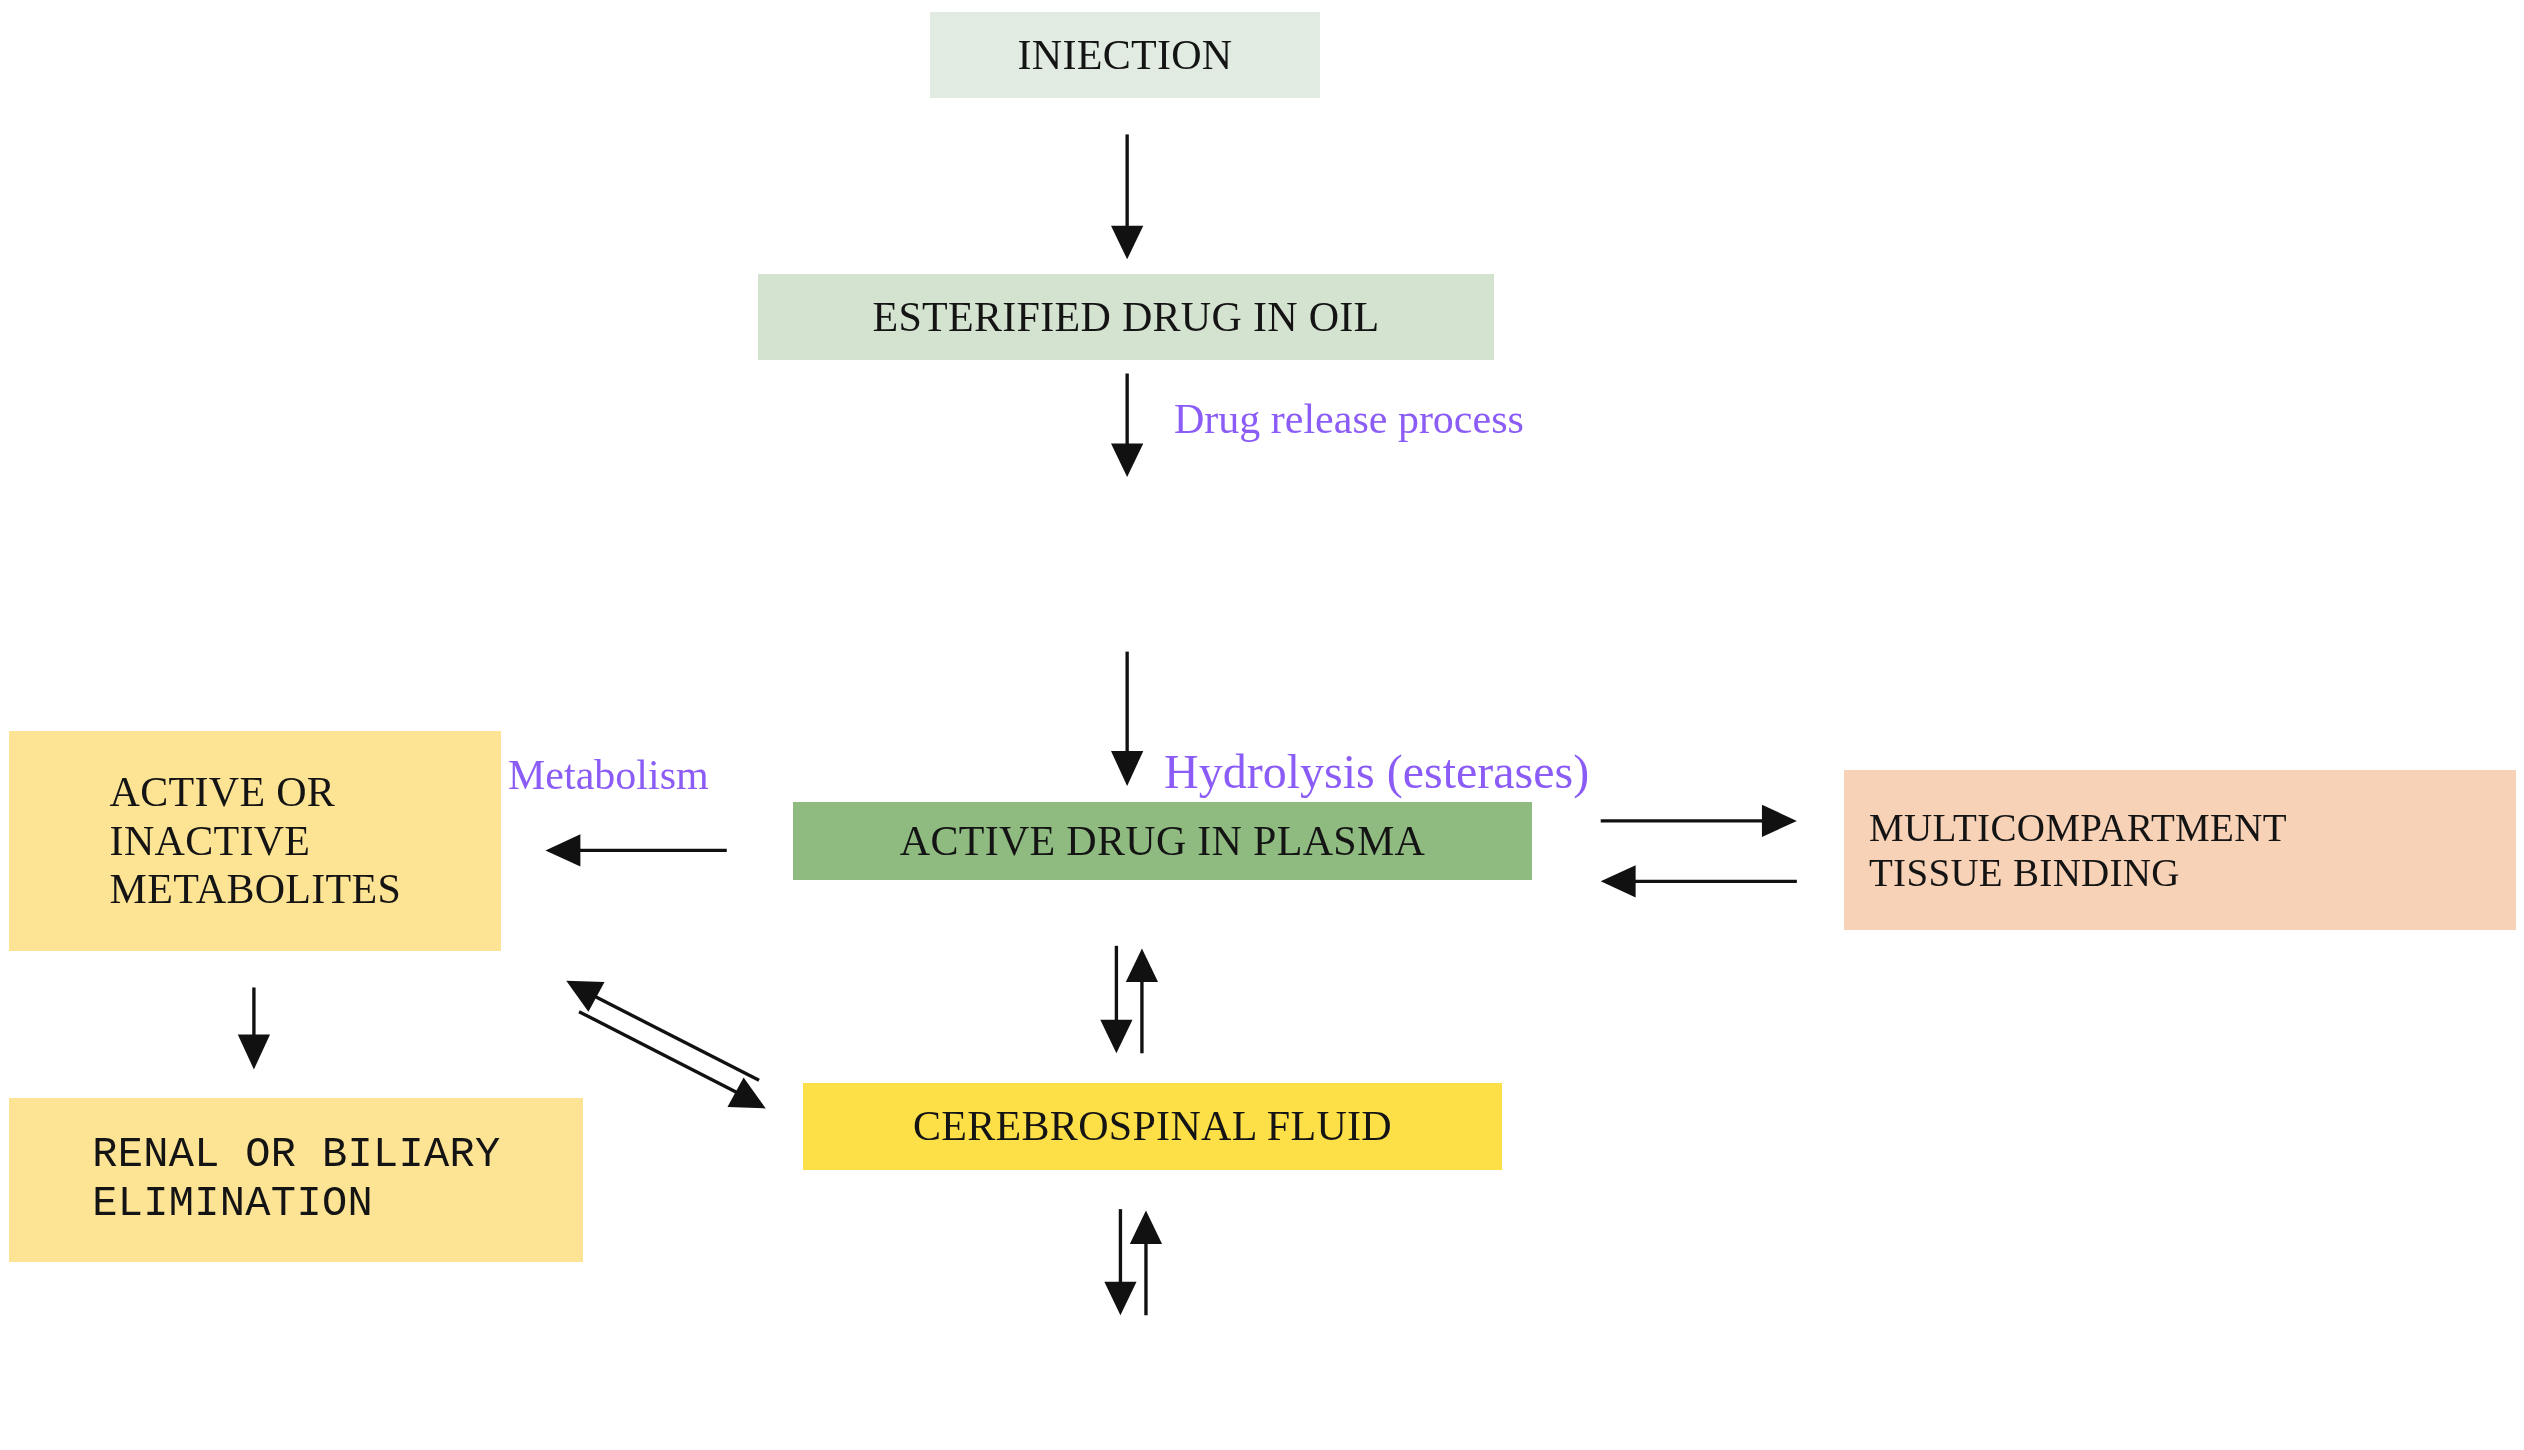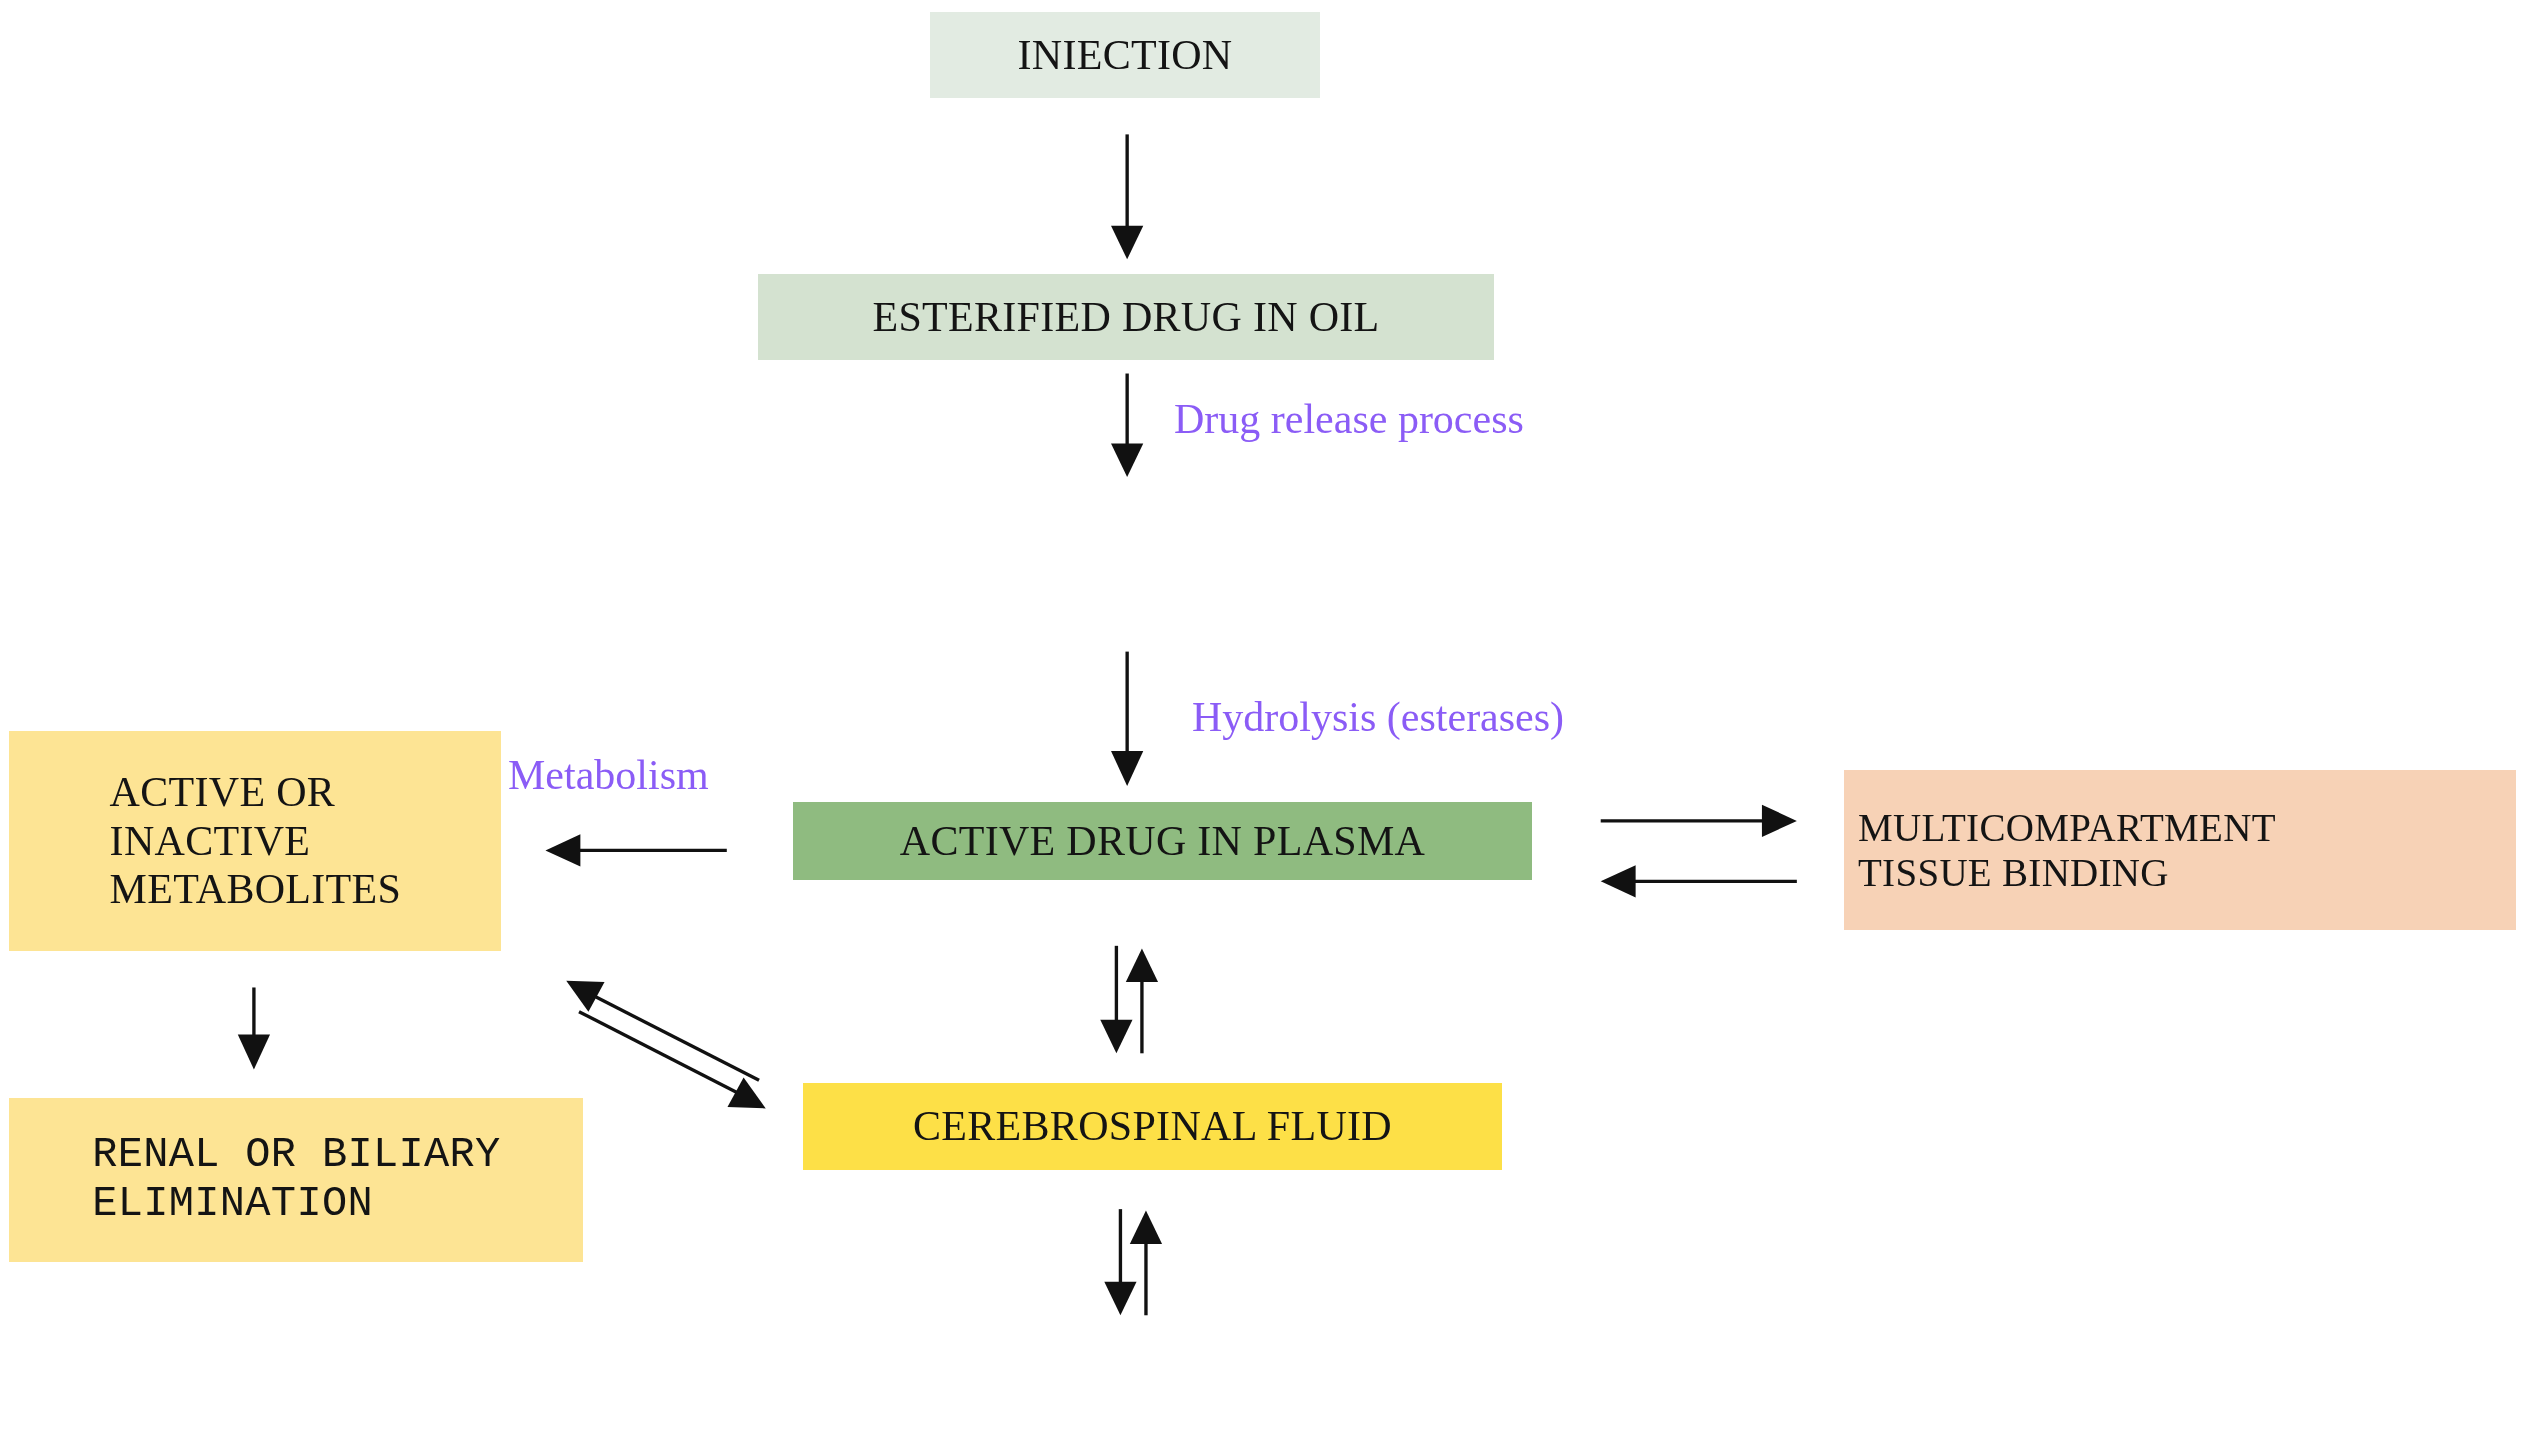--- a/index.html
+++ b/index.html
@@ -28,21 +28,21 @@
     justify-content: center;
     font-family: "Liberation Serif", "DejaVu Serif", serif;
     color: #141414;
     letter-spacing: 0.3px;
     line-height: 1.16;
     white-space: pre-line;
   }
   .node.left-align {
     justify-content: flex-start;
     text-align: left;
-    padding-left: 14px;
+    padding-left: 25px;
   }
   .edge-label {
     position: absolute;
     font-family: "Liberation Serif", "DejaVu Serif", serif;
     color: #8b5cf6;
     white-space: nowrap;
     line-height: 1;
   }
   svg.wires {
     position: absolute;
@@ -140,18 +140,18 @@
 ELIMINATION</div>
 
   <div class="node left-align" style="left: 1844px; top: 770px; width: 672px; height: 160px; background: rgb(247, 210, 182); font-size: 39px;">MULTICOMPARTMENT
 TISSUE BINDING</div>
 
   <div class="node" style="left: 803px; top: 1083px; width: 699px; height: 87px; background: #fde047; font-size: 42px;">CEREBROSPINAL FLUID</div>
 
 
   <div class="edge-label" style="left: 1174px; top: 398px; font-size: 42px;">Drug release process</div>
 
-  <div class="edge-label" style="left: 1164px; top: 696px; font-size: 42px; margin-left: 28px;">Hydrolysis (esterases)</div>
+  <div class="edge-label" style="left: 1164px; top: 748px; font-size: 48px;">Hydrolysis (esterases)</div>
 
   <div class="edge-label" style="left: 508px; top: 754px; font-size: 42px;">Metabolism</div>
 
 </div>
 
 
 </body></html>

